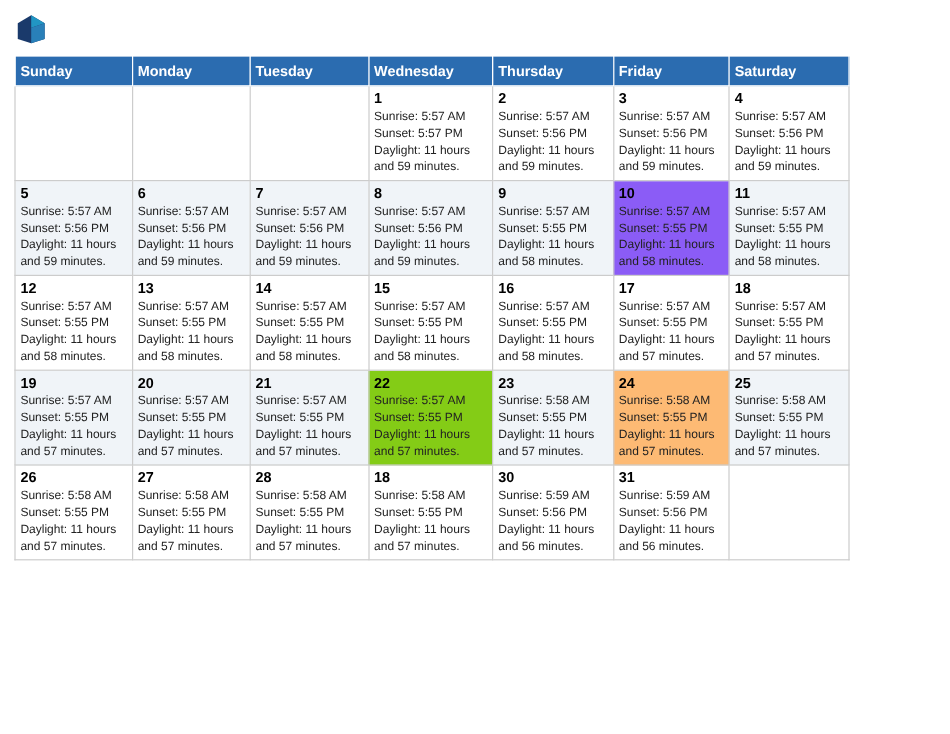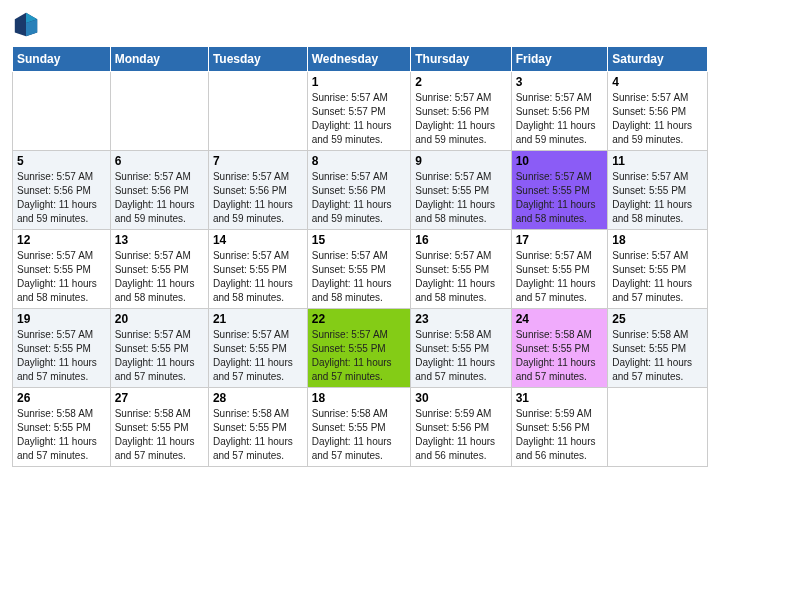--- a/index.html
+++ b/index.html
@@ -296,21 +296,21 @@
 Daylight: 11 hours
 and 57 minutes.</div>
           </td>
           <td style="background: rgb(240, 244, 248);">
             <span class="day-num">23</span>
             <div class="day-info" style="white-space: pre-line;">Sunrise: 5:58 AM
 Sunset: 5:55 PM
 Daylight: 11 hours
 and 57 minutes.</div>
           </td>
-          <td style="background: #f0abfc;">
+          <td style="background: #fdba74;">
             <span class="day-num">24</span>
             <div class="day-info" style="white-space: pre-line;">Sunrise: 5:58 AM
 Sunset: 5:55 PM
 Daylight: 11 hours
 and 57 minutes.</div>
           </td>
           <td style="background: rgb(240, 244, 248);">
             <span class="day-num">25</span>
             <div class="day-info" style="white-space: pre-line;">Sunrise: 5:58 AM
 Sunset: 5:55 PM

